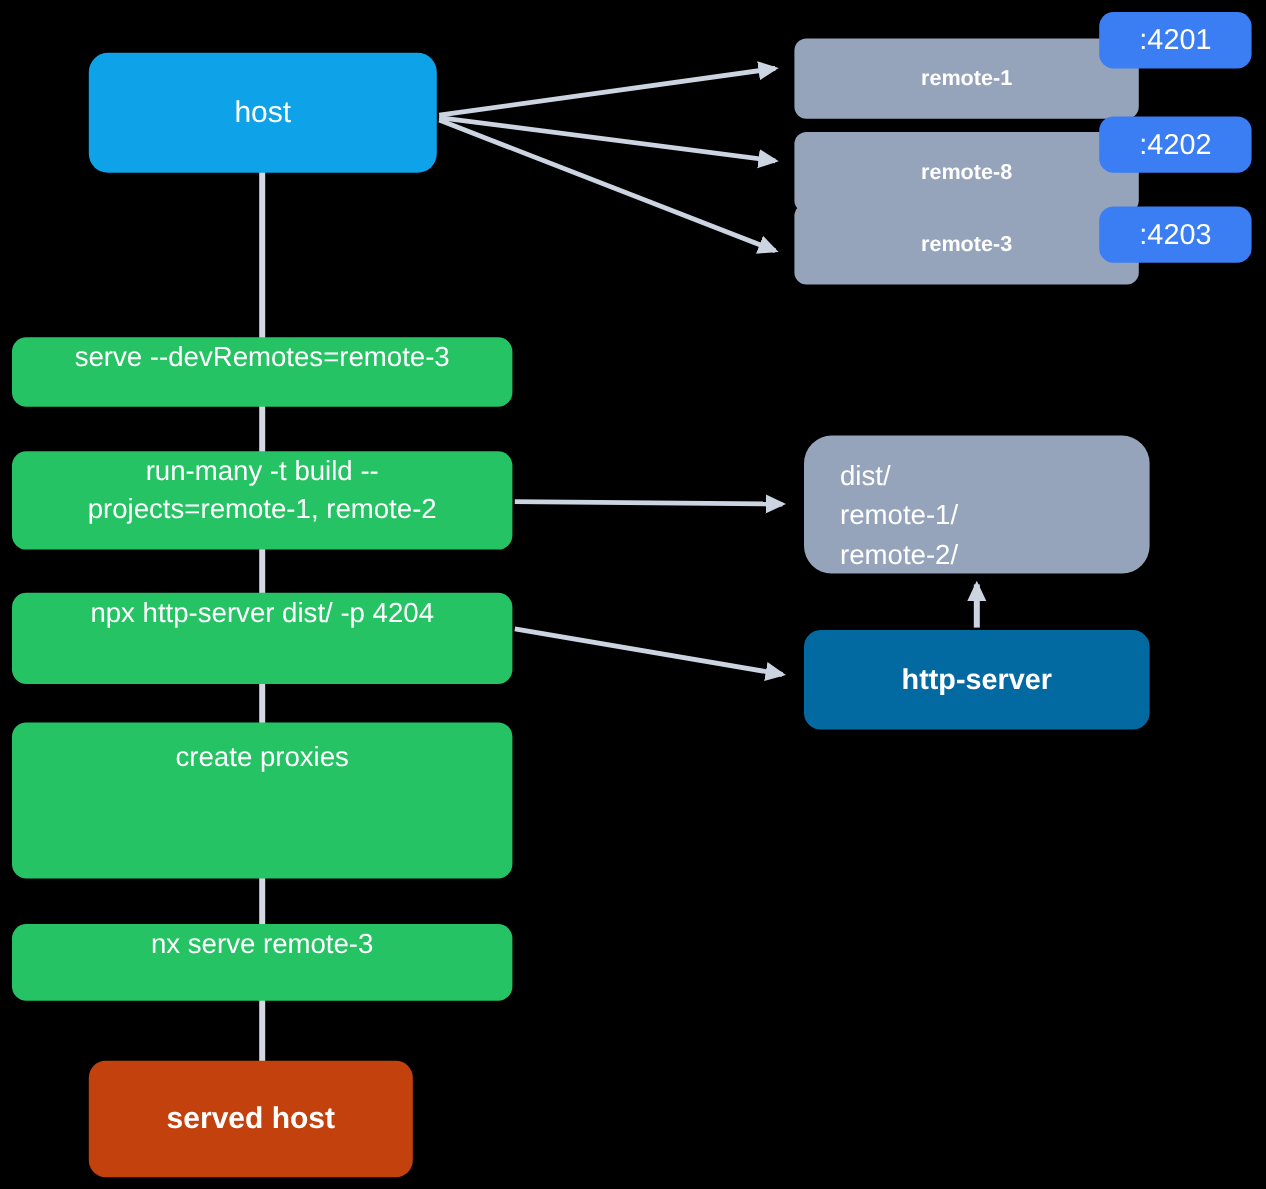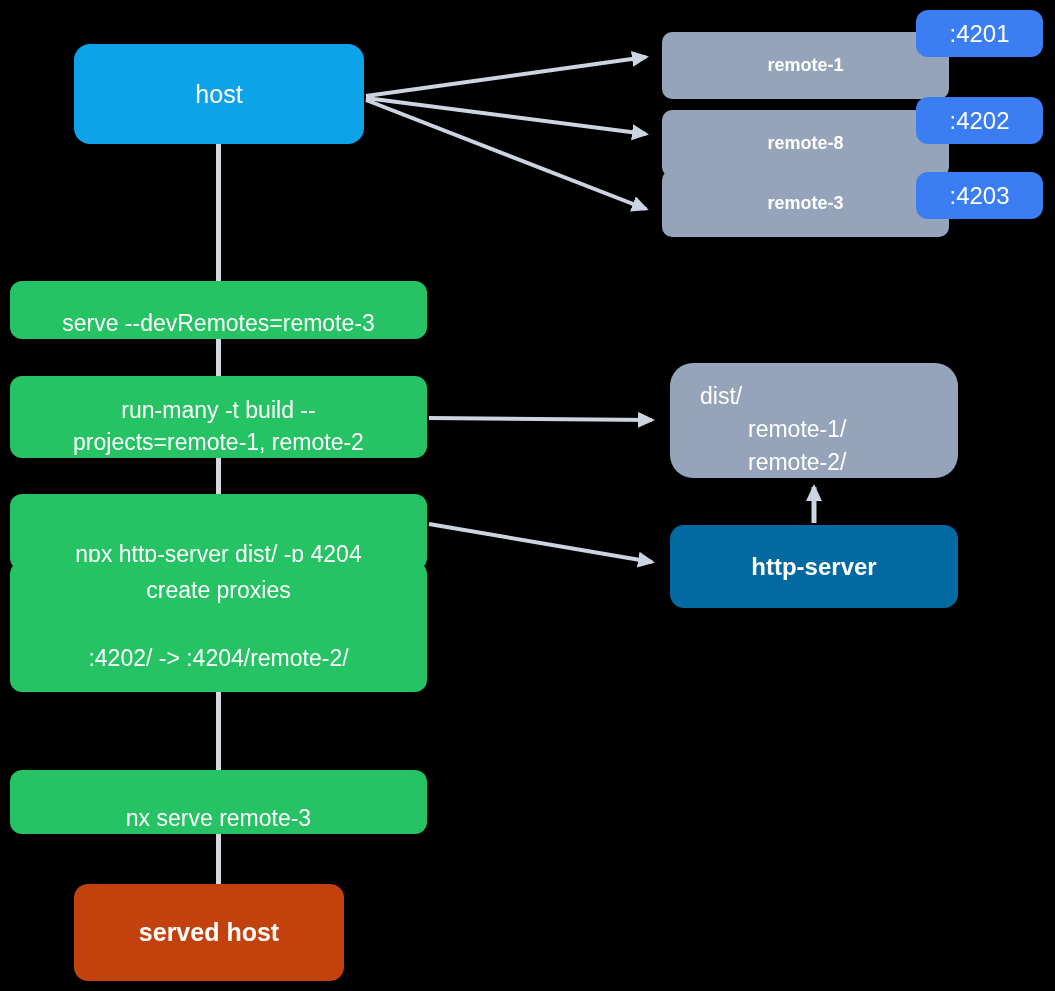--- a/index.html
+++ b/index.html
@@ -43,39 +43,39 @@
     color:#ffffff;font-size:24px;
   }
   .badge-1{top:10px}
   .badge-2{top:97px}
   .badge-3{top:172px}
   .step{
     left:10px;width:417px;
     background:#25C364;border-radius:12px;
     font-size:23px;color:#ffffff;
     display:flex;flex-direction:column;
-    align-items:center;justify-content:flex-end;
+    align-items:center;justify-content:flex-start;
     line-height:32px;
   }
   .step-serve{top:281px;height:58px}
   .step-run{top:376px;height:82px}
   .step-npx{top:494px;height:76px}
-  .step-proxies{top:562px;height:130px;justify-content:flex-start;padding-top:12px;}
+  .step-proxies{top:602px;height:130px;justify-content:flex-start;padding-top:12px;}
   .proxy-gap{height:36px;}
   .proxy-line{line-height:33px;}
   .step-nx{top:770px;height:64px}
   .dist{
     left:670px;top:363px;width:288px;height:115px;
     background:#95A4BA;border-radius:23px;
     color:#ffffff;font-size:23px;
     display:block;text-align:left;
     padding:17px 0 0 30px;
     line-height:33px;
   }
-  .dist-entry{margin-left:48px;}
+  .dist-entry{}
   .http{
     left:670px;top:525px;width:288px;height:83px;
     background:#0369a1;border-radius:14px;
     font-weight:700;font-size:24px;
   }
 </style>
 </head>
 <body>
 
 <div class="canvas">
@@ -129,21 +129,20 @@
     <span>projects=remote-1, remote-2</span>
   </div>
 
   <div class="node step step-npx">
     <span>npx http-server dist/ -p 4204</span>
   </div>
 
   <div class="node step step-proxies">
     <span>create proxies</span>
     <span class="proxy-gap"></span>
-    <span class="proxy-line">:4202/ -&gt; :4204/remote-2/</span>
   </div>
 
   <div class="node step step-nx">
     <span>nx serve remote-3</span>
   </div>
 
   <div class="node dist">
     <div>dist/</div>
     <div class="dist-entry">remote-1/</div>
     <div class="dist-entry">remote-2/</div>

